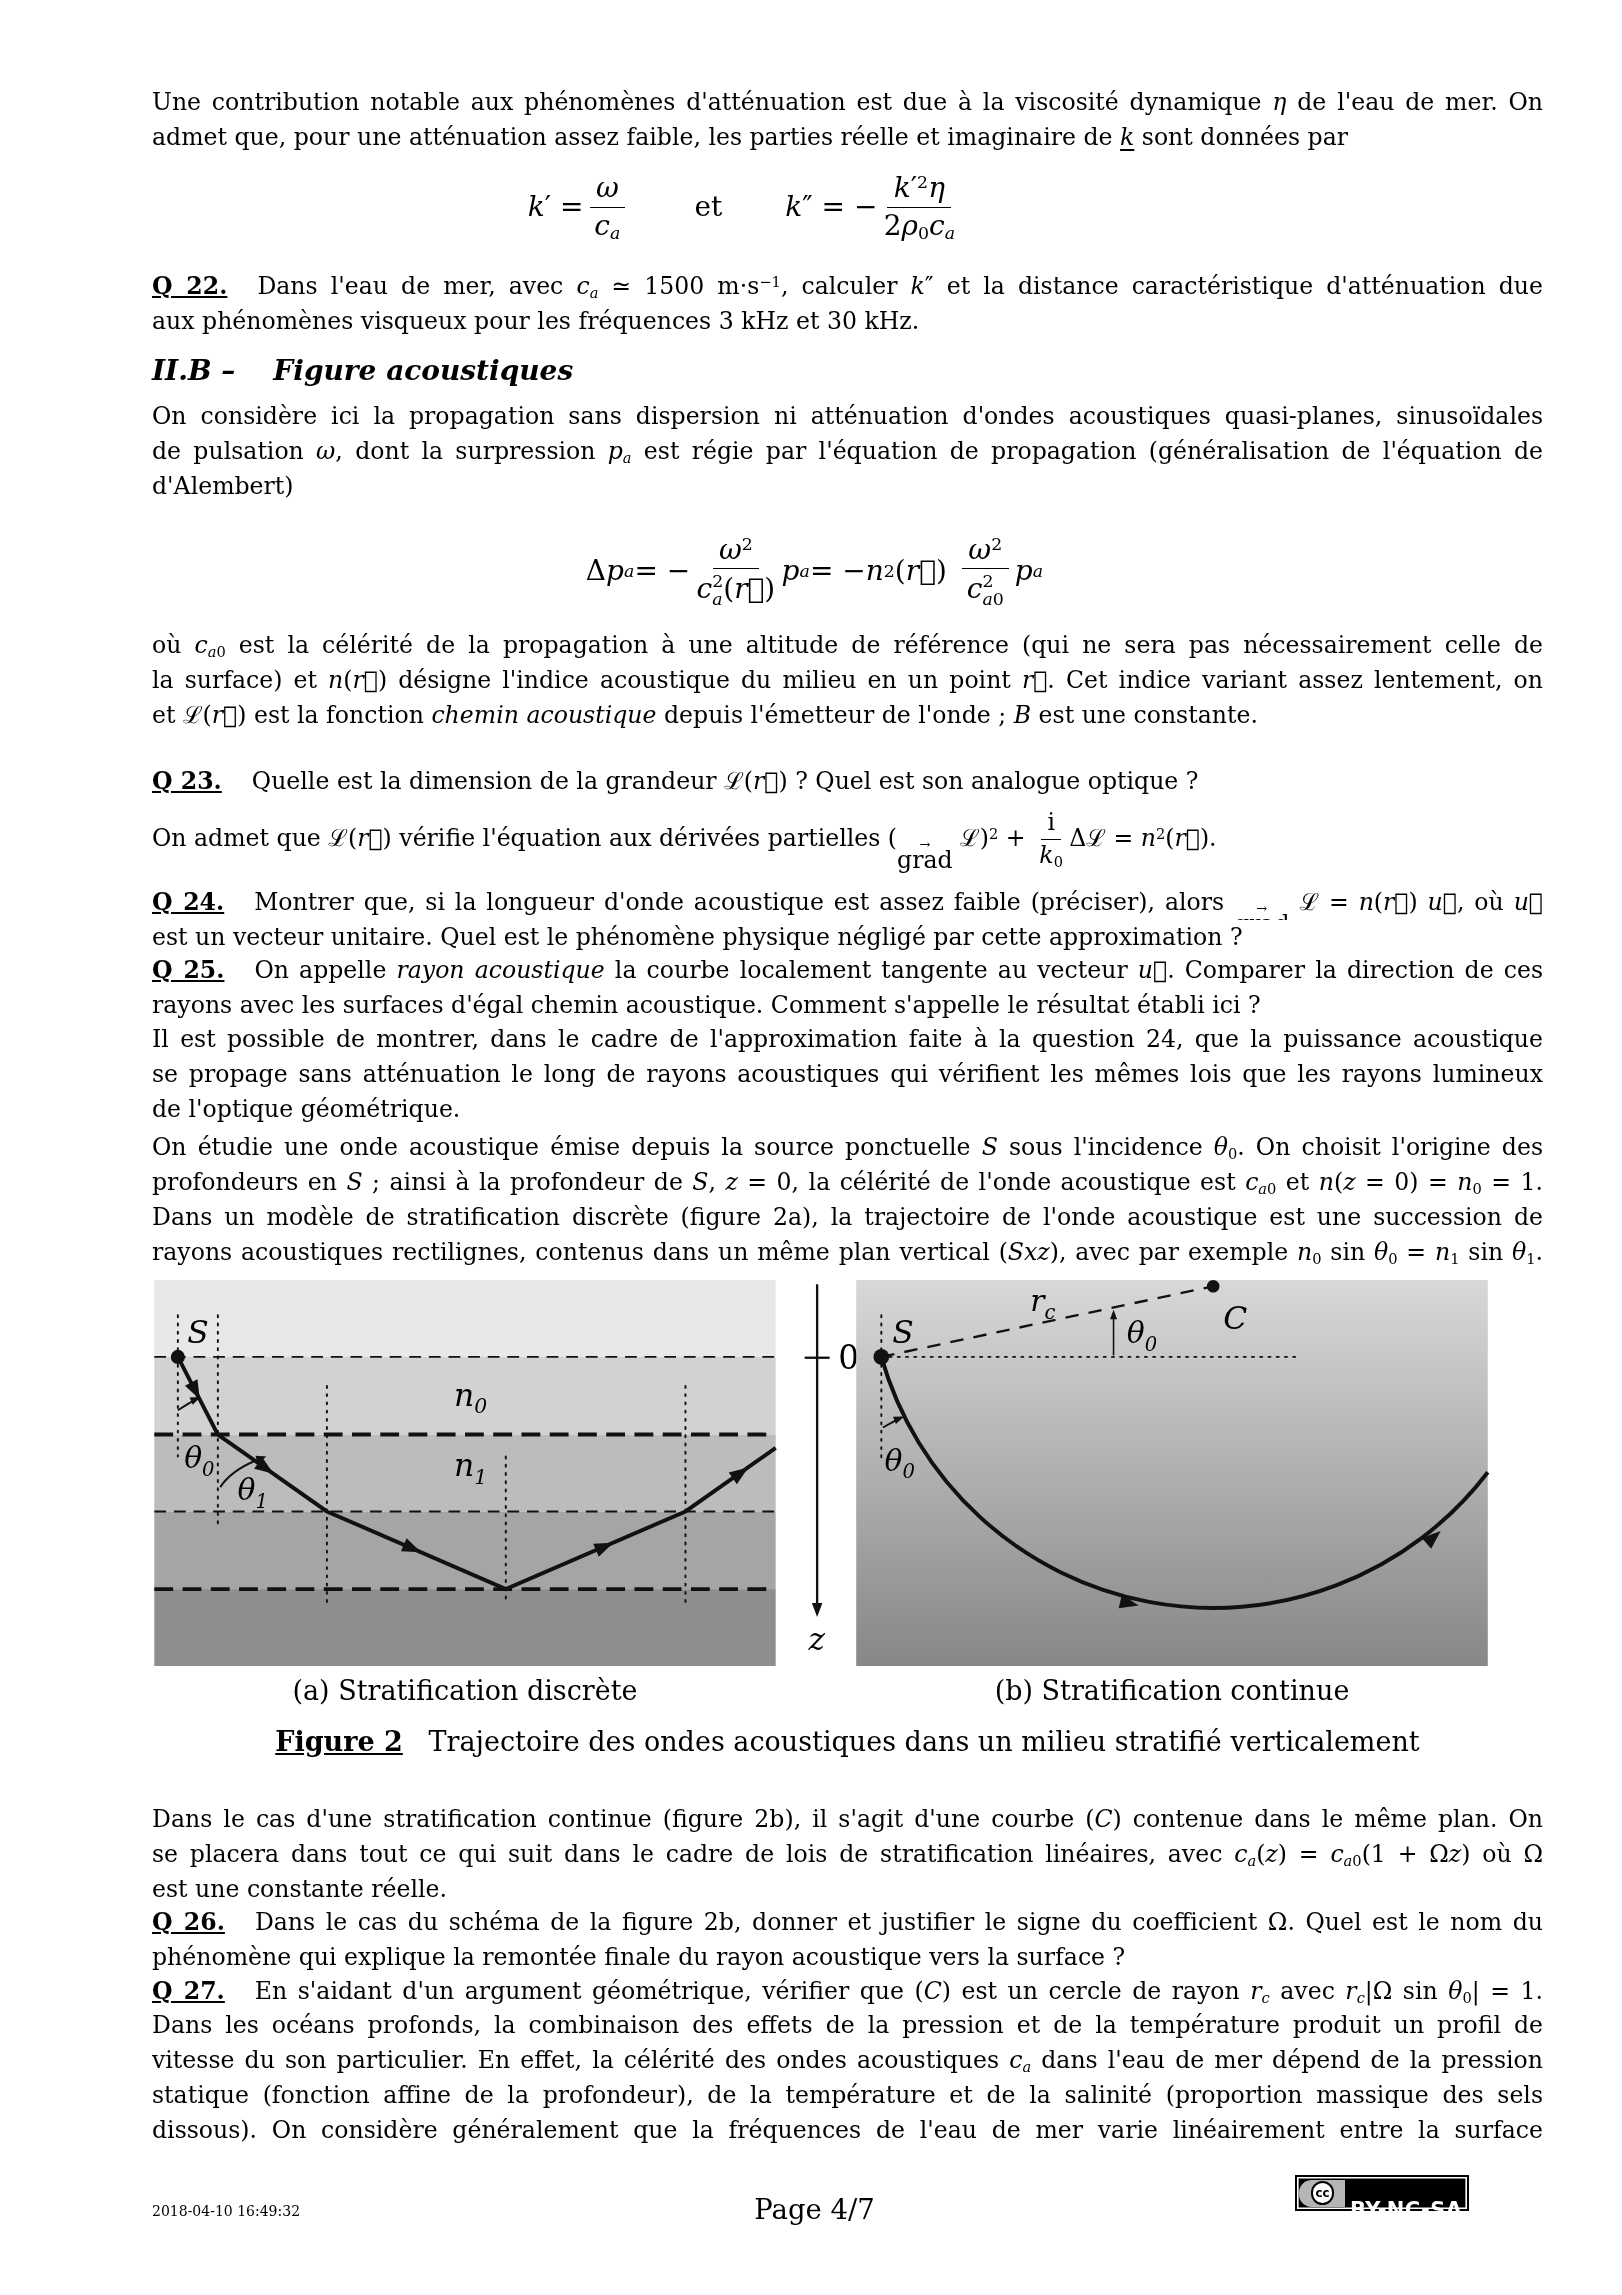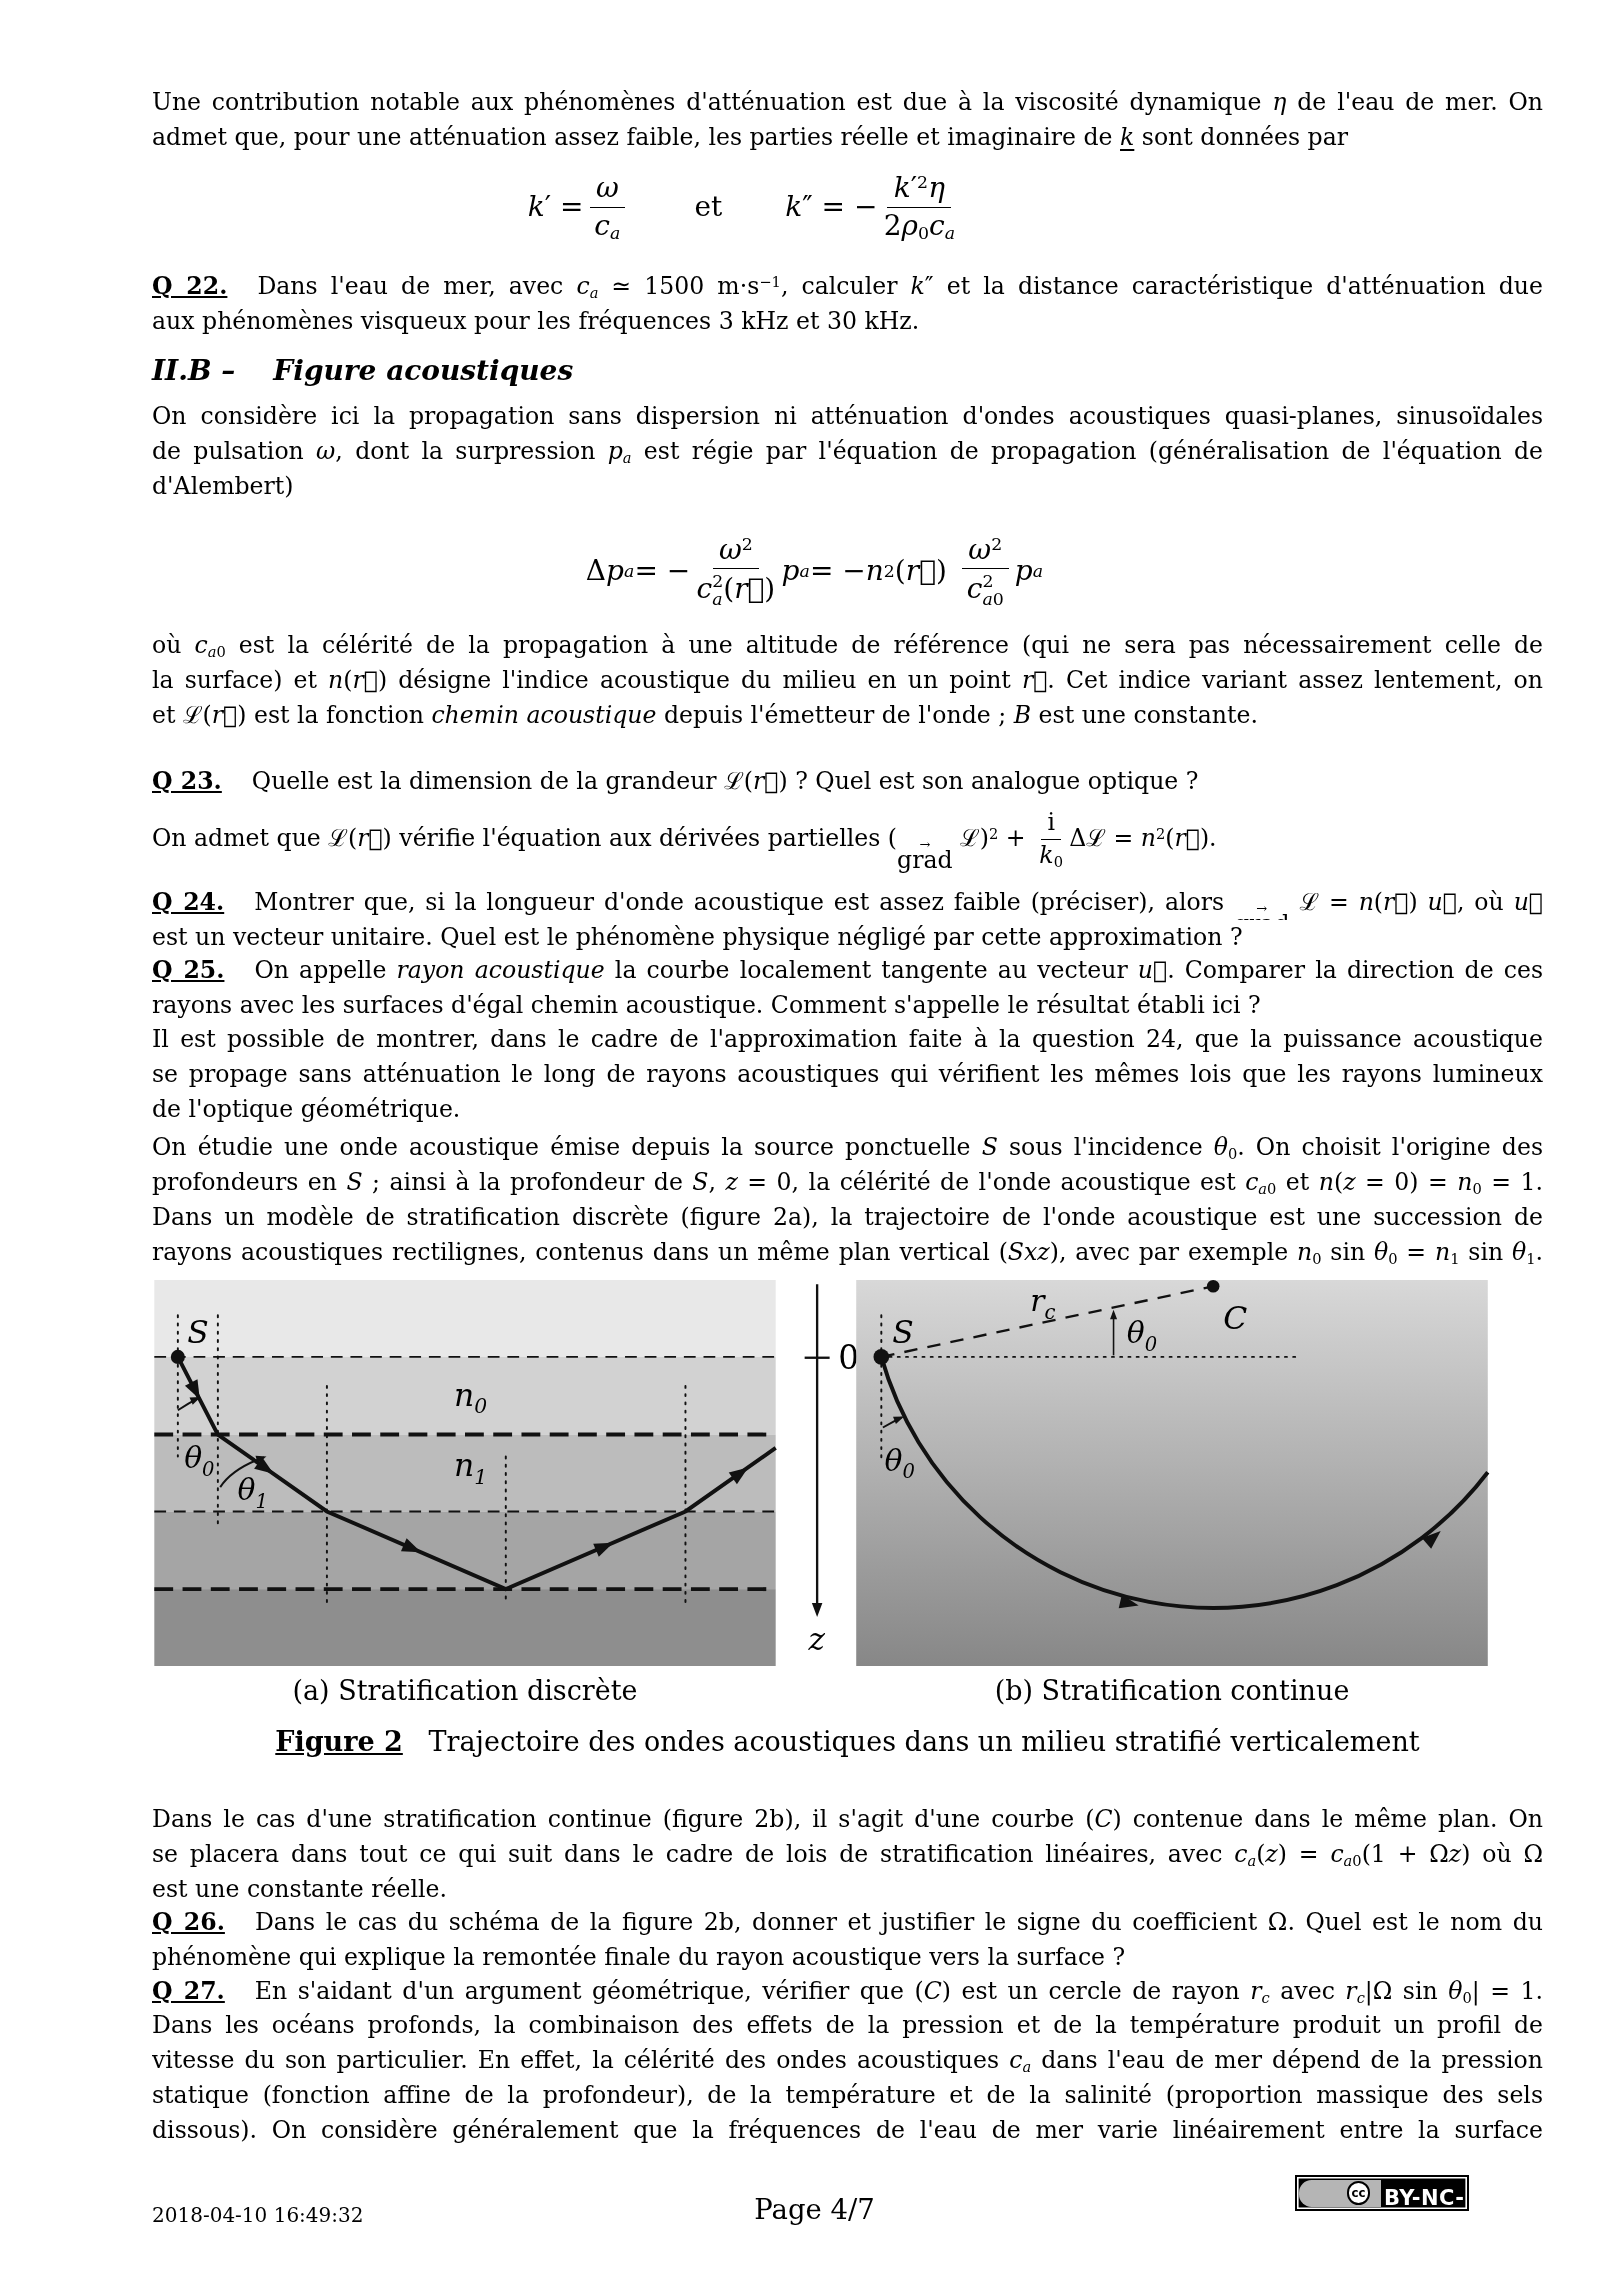--- a/index.html
+++ b/index.html
@@ -25,27 +25,27 @@
   .fn{border-bottom:1.6px solid #000;padding:0 6.3px 2.4px 6.3px;}
   .fd{padding-top:2.4px;}
   .ss{display:inline-flex;flex-direction:column;align-items:flex-start;vertical-align:middle;
       font-size:0.62em;line-height:1.05;}
   .ss sup,.ss sub{font-size:1em;vertical-align:baseline;line-height:1.05;}
   .gv{display:inline-flex;flex-direction:column;align-items:center;vertical-align:-0.12em;line-height:1;}
   .gva{font-size:0.55em;line-height:0.55;}
   .gvb{line-height:1.05;}
   .caption{position:absolute;font-size:27px;text-align:center;height:35px;line-height:35px;}
   .figcap{position:absolute;left:152px;width:1391px;text-align:center;font-size:27px;height:35px;line-height:35px;}
-  .footer-date{position:absolute;left:152px;top:2203px;font-size:20px;}
+  .footer-date{position:absolute;left:152px;top:2203px;font-size:14px;}
   .footer-page{position:absolute;left:152px;width:1325px;top:2193px;font-size:27.5px;text-align:center;}
   .ccbadge{position:absolute;left:1295px;top:2175px;width:174px;height:36px;background:#000;
            border:2.4px solid #000;box-sizing:border-box;display:flex;align-items:center;
            box-shadow:inset 0 0 0 1.6px #fff;}
   .ccleft{width:46px;height:27px;margin-left:2.4px;background:#b5b5b5;border-radius:12.6px 0 0 12.6px;
-          display:flex;align-items:center;justify-content:center;padding-left:36px;}
+          display:flex;align-items:center;justify-content:center;}
   .cccircle{width:23.6px;height:23.6px;border-radius:50%;background:#fff;border:2.4px solid #000;
             box-sizing:border-box;display:flex;align-items:center;justify-content:center;
             font-family:"DejaVu Sans",sans-serif;font-weight:bold;font-size:11.8px;color:#000;}
   .cctext{flex:1;text-align:center;color:#fff;font-family:"DejaVu Sans",sans-serif;
           font-weight:bold;font-size:21px;letter-spacing:0.4px;margin-top:33px;}
   svg{position:absolute;overflow:visible;}
   svg text{font-family:"DejaVu Serif",serif;}
 </style>
 </head>
 <body>

